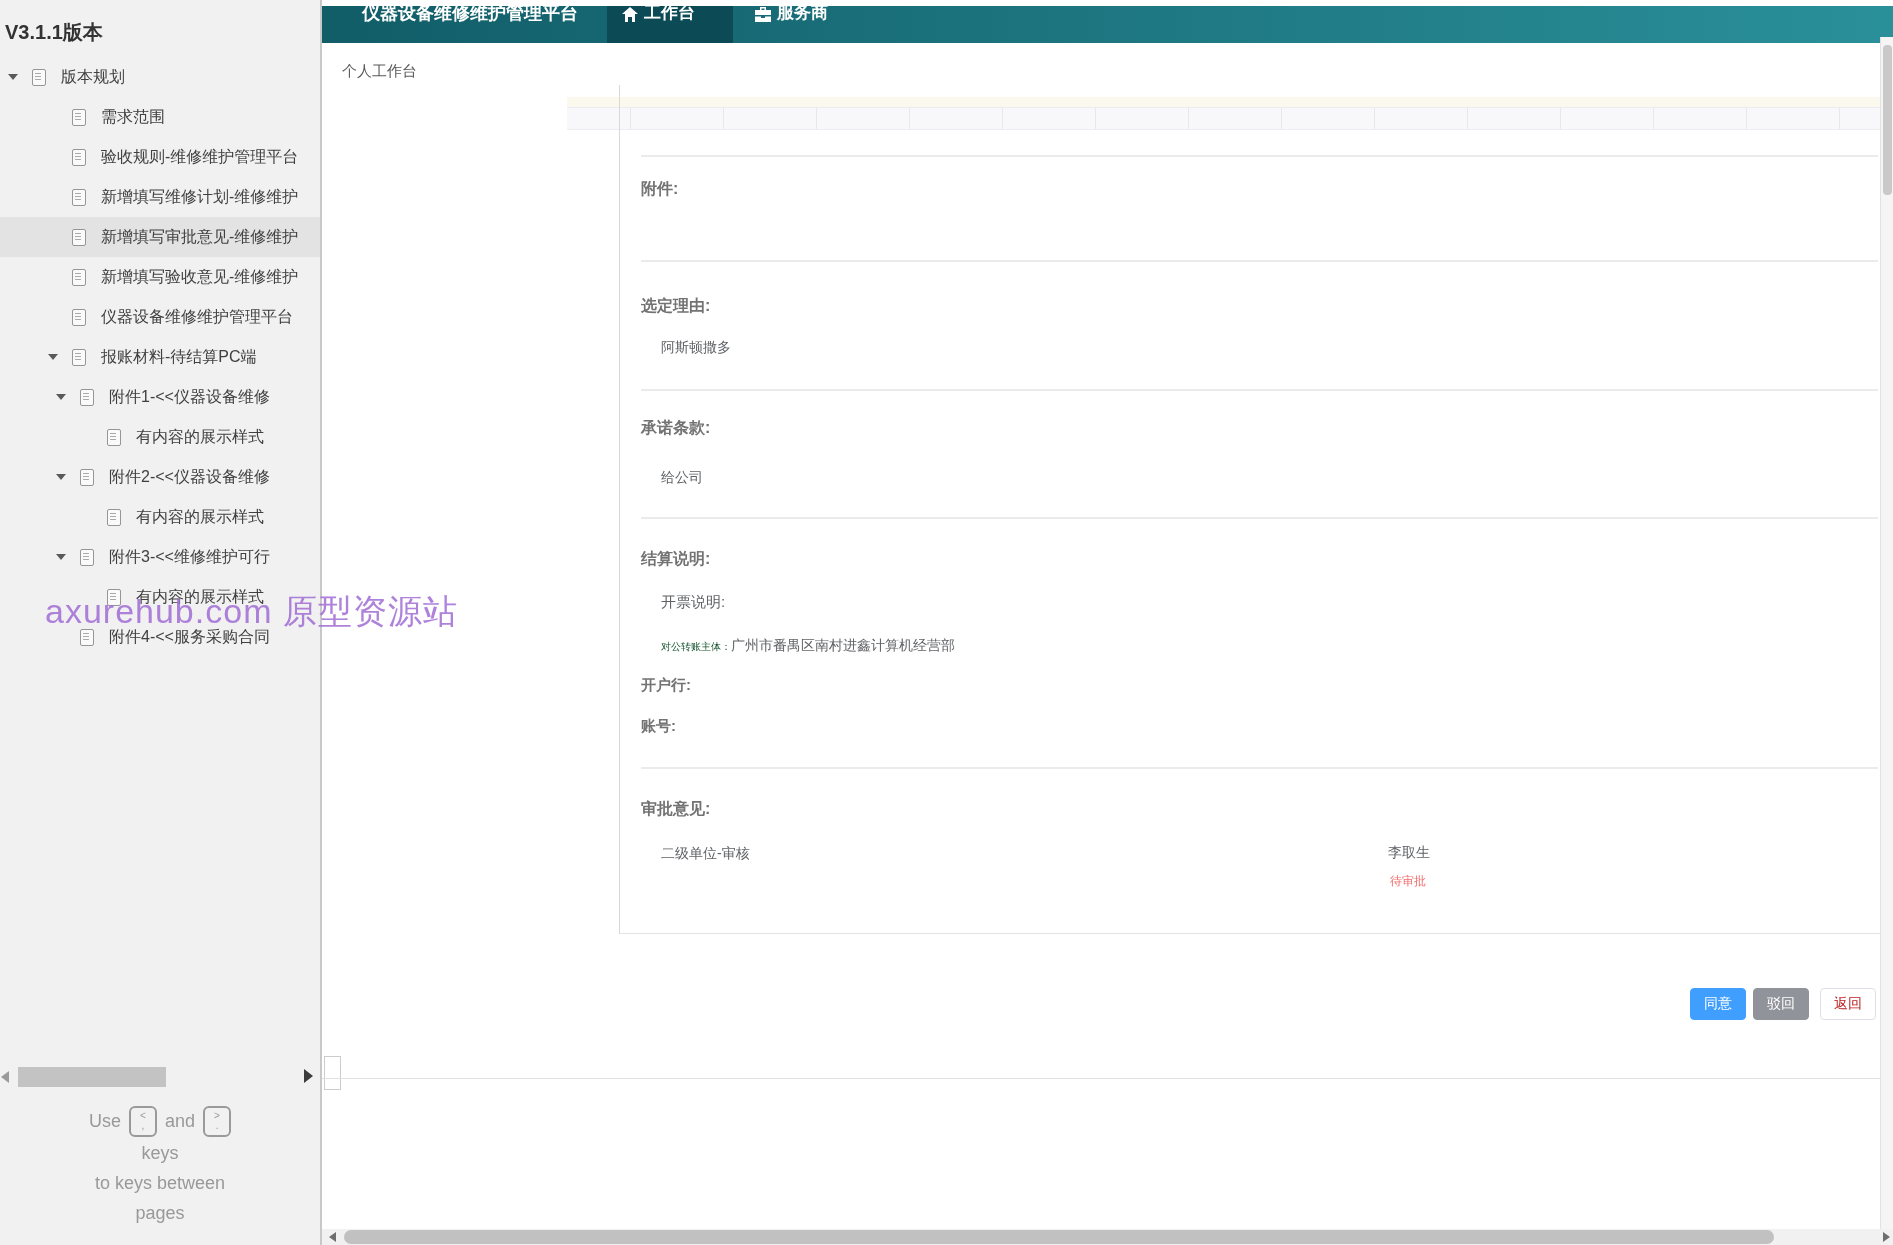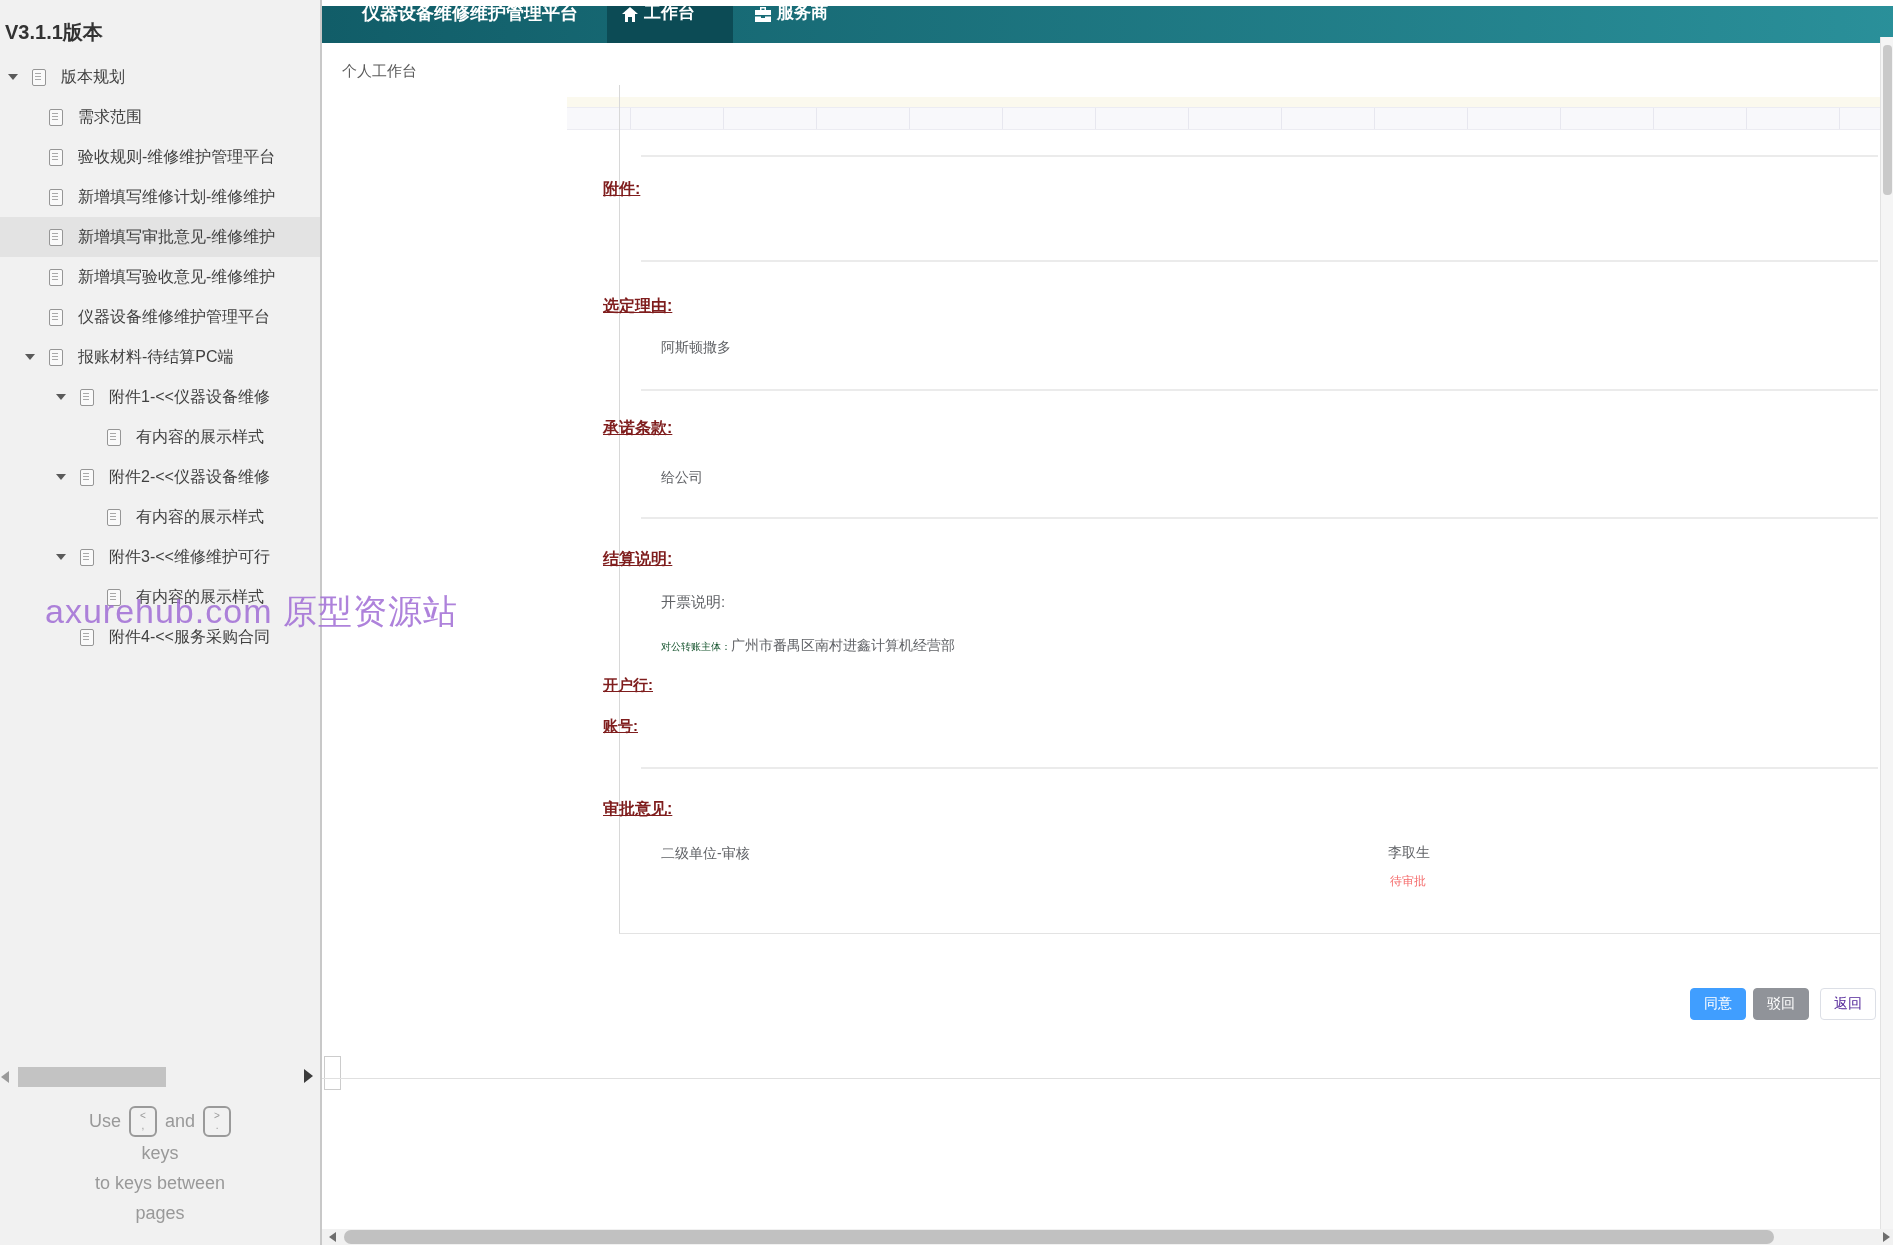--- a/index.html
+++ b/index.html
@@ -6,21 +6,21 @@
   #canvas{position:relative;width:1893px;height:1245px;overflow:hidden;background:#fff;
           font-family:"Liberation Sans","DejaVu Sans",sans-serif;color:#303133;}
 
   
   #sidebar{position:absolute;left:0;top:0;width:320px;height:1245px;background:#f1f1f1;
            border-right:2px solid #c8c8c8;overflow:hidden;}
   .ver-title{position:absolute;left:5px;top:19px;font-size:20px;font-weight:bold;color:#333;white-space:nowrap;}
   #tree{position:absolute;left:0;top:57px;width:320px;}
   .trow{height:40px;display:flex;align-items:center;white-space:nowrap;cursor:default;}
   .trow.sel{background:#e3e3e3;}
-  .lvl1{padding-left:6px;} .lvl2{padding-left:23px;} .lvl3{padding-left:54px;} .lvl4{padding-left:81px;}
+  .lvl1{padding-left:6px;} .lvl2{padding-left:46px;} .lvl3{padding-left:54px;} .lvl4{padding-left:81px;}
   .tri{width:26px;flex:0 0 26px;position:relative;height:40px;}
   .tri.open::before{content:"";position:absolute;left:2px;top:17px;border-left:5px solid transparent;
         border-right:5px solid transparent;border-top:6px solid #5a5a5a;}
   .doc{width:12px;height:15px;flex:0 0 12px;margin-right:15px;border:1px solid #969696;border-radius:2px;
        background-color:#fafafa;
        background-image:linear-gradient(#a9a9a9,#a9a9a9),linear-gradient(#a9a9a9,#a9a9a9),linear-gradient(#a9a9a9,#a9a9a9);
        background-size:6px 1px;background-position:2px 3px,2px 6px,2px 9px;background-repeat:no-repeat;}
   .tlabel{font-size:16px;color:#404040;}
 
   
@@ -60,34 +60,34 @@
 
   
   .cream-band{position:absolute;left:567px;top:97px;width:1313px;height:10px;background:#fbf9ee;}
   .table-strip{position:absolute;left:567px;top:107px;width:1313px;height:21px;background:#f8f8fb;
       border-top:1px solid #ececf2;border-bottom:1px solid #ececf2;
       background-image:repeating-linear-gradient(90deg,#e7e7ef 0 1px,transparent 1px 93px);
       background-position:63px 0;}
   #panel{position:absolute;left:619px;top:85px;width:1274px;height:848px;
          border-left:1px solid #d8d8d8;border-bottom:1px solid #e3e3e3;background:transparent;}
   .divider{position:absolute;left:641px;width:1237px;height:2px;background:#ebebeb;}
-  .flabel{position:absolute;left:603px;font-size:16px;font-weight:bold;color:#7f1d1d;white-space:nowrap;text-decoration:underline;}
+  .flabel{position:absolute;left:641px;font-size:16px;font-weight:bold;color:#737373;white-space:nowrap;}
   .fvalue{position:absolute;left:641px;font-size:14px;color:#606266;white-space:nowrap;margin-left:20px;}
   .inline-label{font-weight:normal;font-size:10px;color:#14532d;}
   .inline-value{font-size:14px;color:#606266;}
   .approver-name{position:absolute;left:1388px;top:844px;font-size:14px;color:#606266;}
   .approver-status{position:absolute;left:1390px;top:873px;font-size:12px;color:#f56c6c;}
 
   
   .btn{position:absolute;top:988px;width:56px;height:32px;border-radius:4px;font-size:14px;
        display:flex;align-items:center;justify-content:center;cursor:pointer;box-sizing:border-box;
        font-family:"Liberation Sans","DejaVu Sans",sans-serif;}
   #btn-approve{left:1690px;background:#409eff;color:#fff;border:1px solid #409eff;}
   #btn-reject{left:1753px;background:#909399;color:#fff;border:1px solid #909399;}
-  #btn-back{left:1820px;background:#fff;color:#4c1d95;border:1px solid #dcdfe6;}
+  #btn-back{left:1820px;background:#fff;color:#b91c1c;border:1px solid #dcdfe6;}
 
   .content-bottom-line{position:absolute;left:322px;top:1078px;width:1571px;height:1px;background:#e0e0e0;}
 
   
   .vscroll{position:absolute;left:1880px;top:37px;width:13px;height:1192px;background:#f5f5f5;border-left:1px solid #e2e2e2;}
   .vthumb{position:absolute;left:2px;top:8px;width:9px;height:150px;background:#c9c9c9;border-radius:4px;}
   .hscroll{position:absolute;left:322px;top:1229px;width:1571px;height:16px;background:#f1f1f1;}
   .hthumb{position:absolute;left:22px;top:1px;width:1430px;height:14px;background:#c1c1c1;border-radius:7px;}
   .h-arrow-l{position:absolute;left:7px;top:3px;width:0;height:0;border-top:5px solid transparent;
              border-bottom:5px solid transparent;border-right:7px solid #6e6e6e;}

